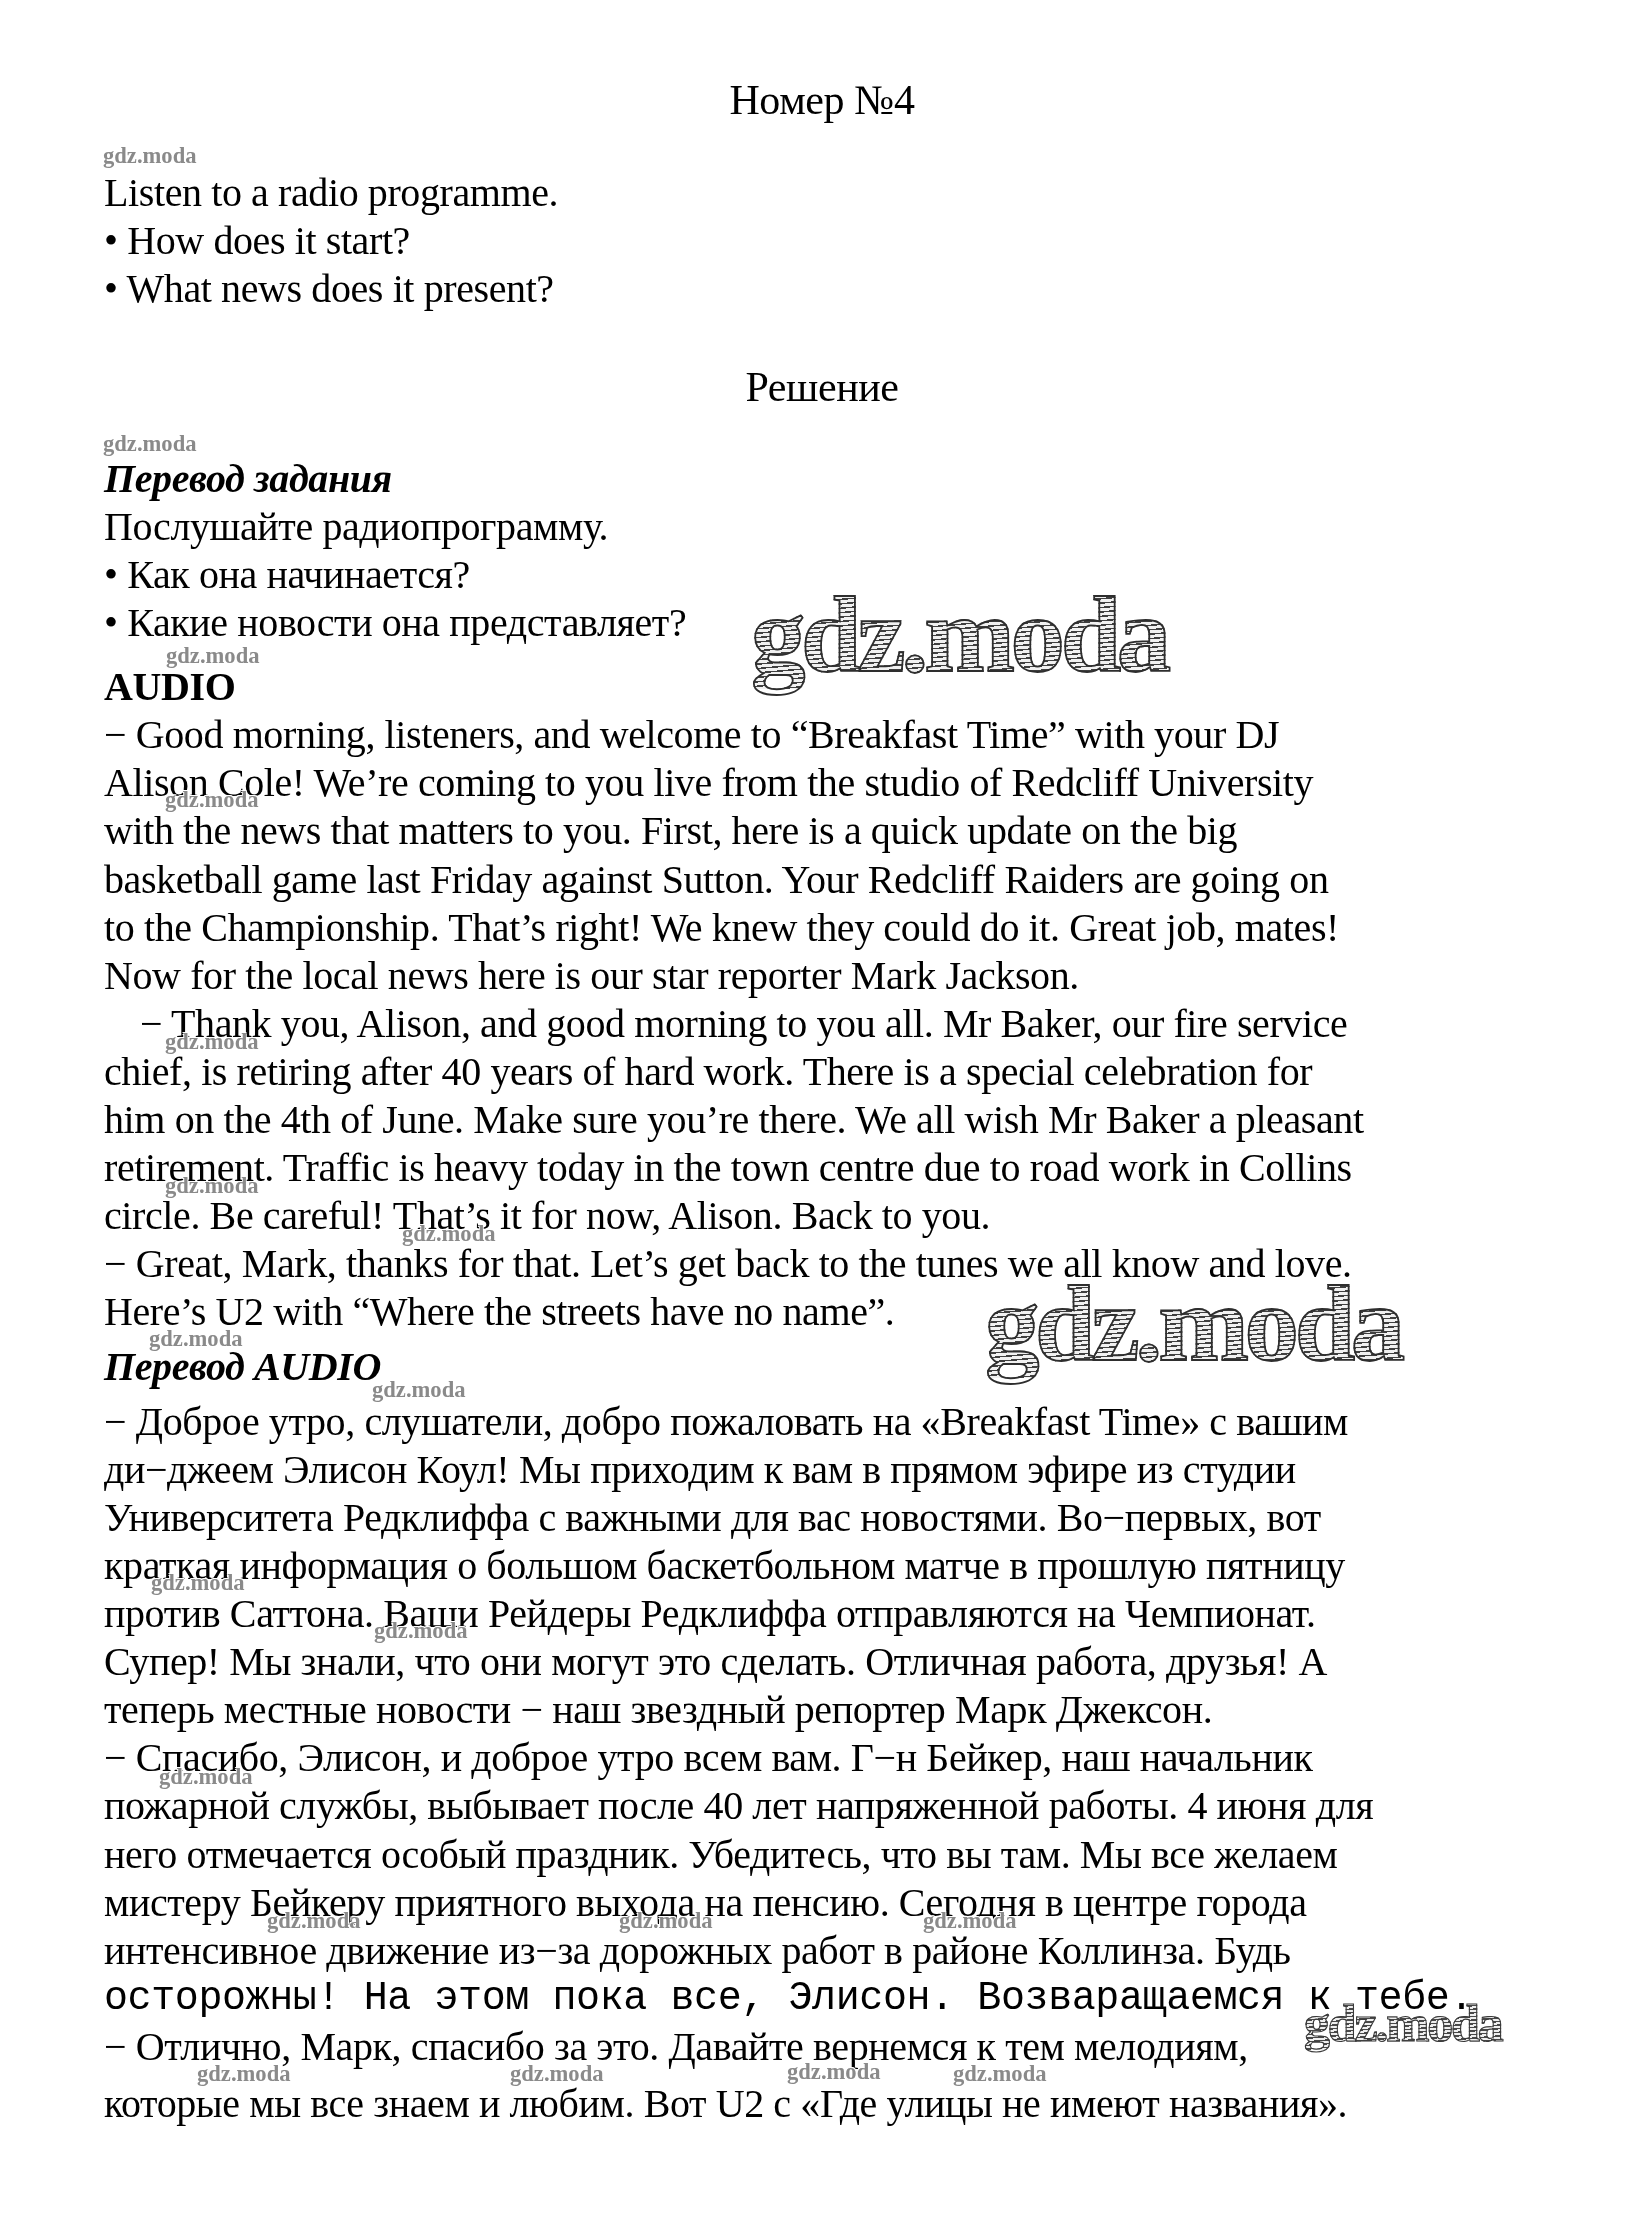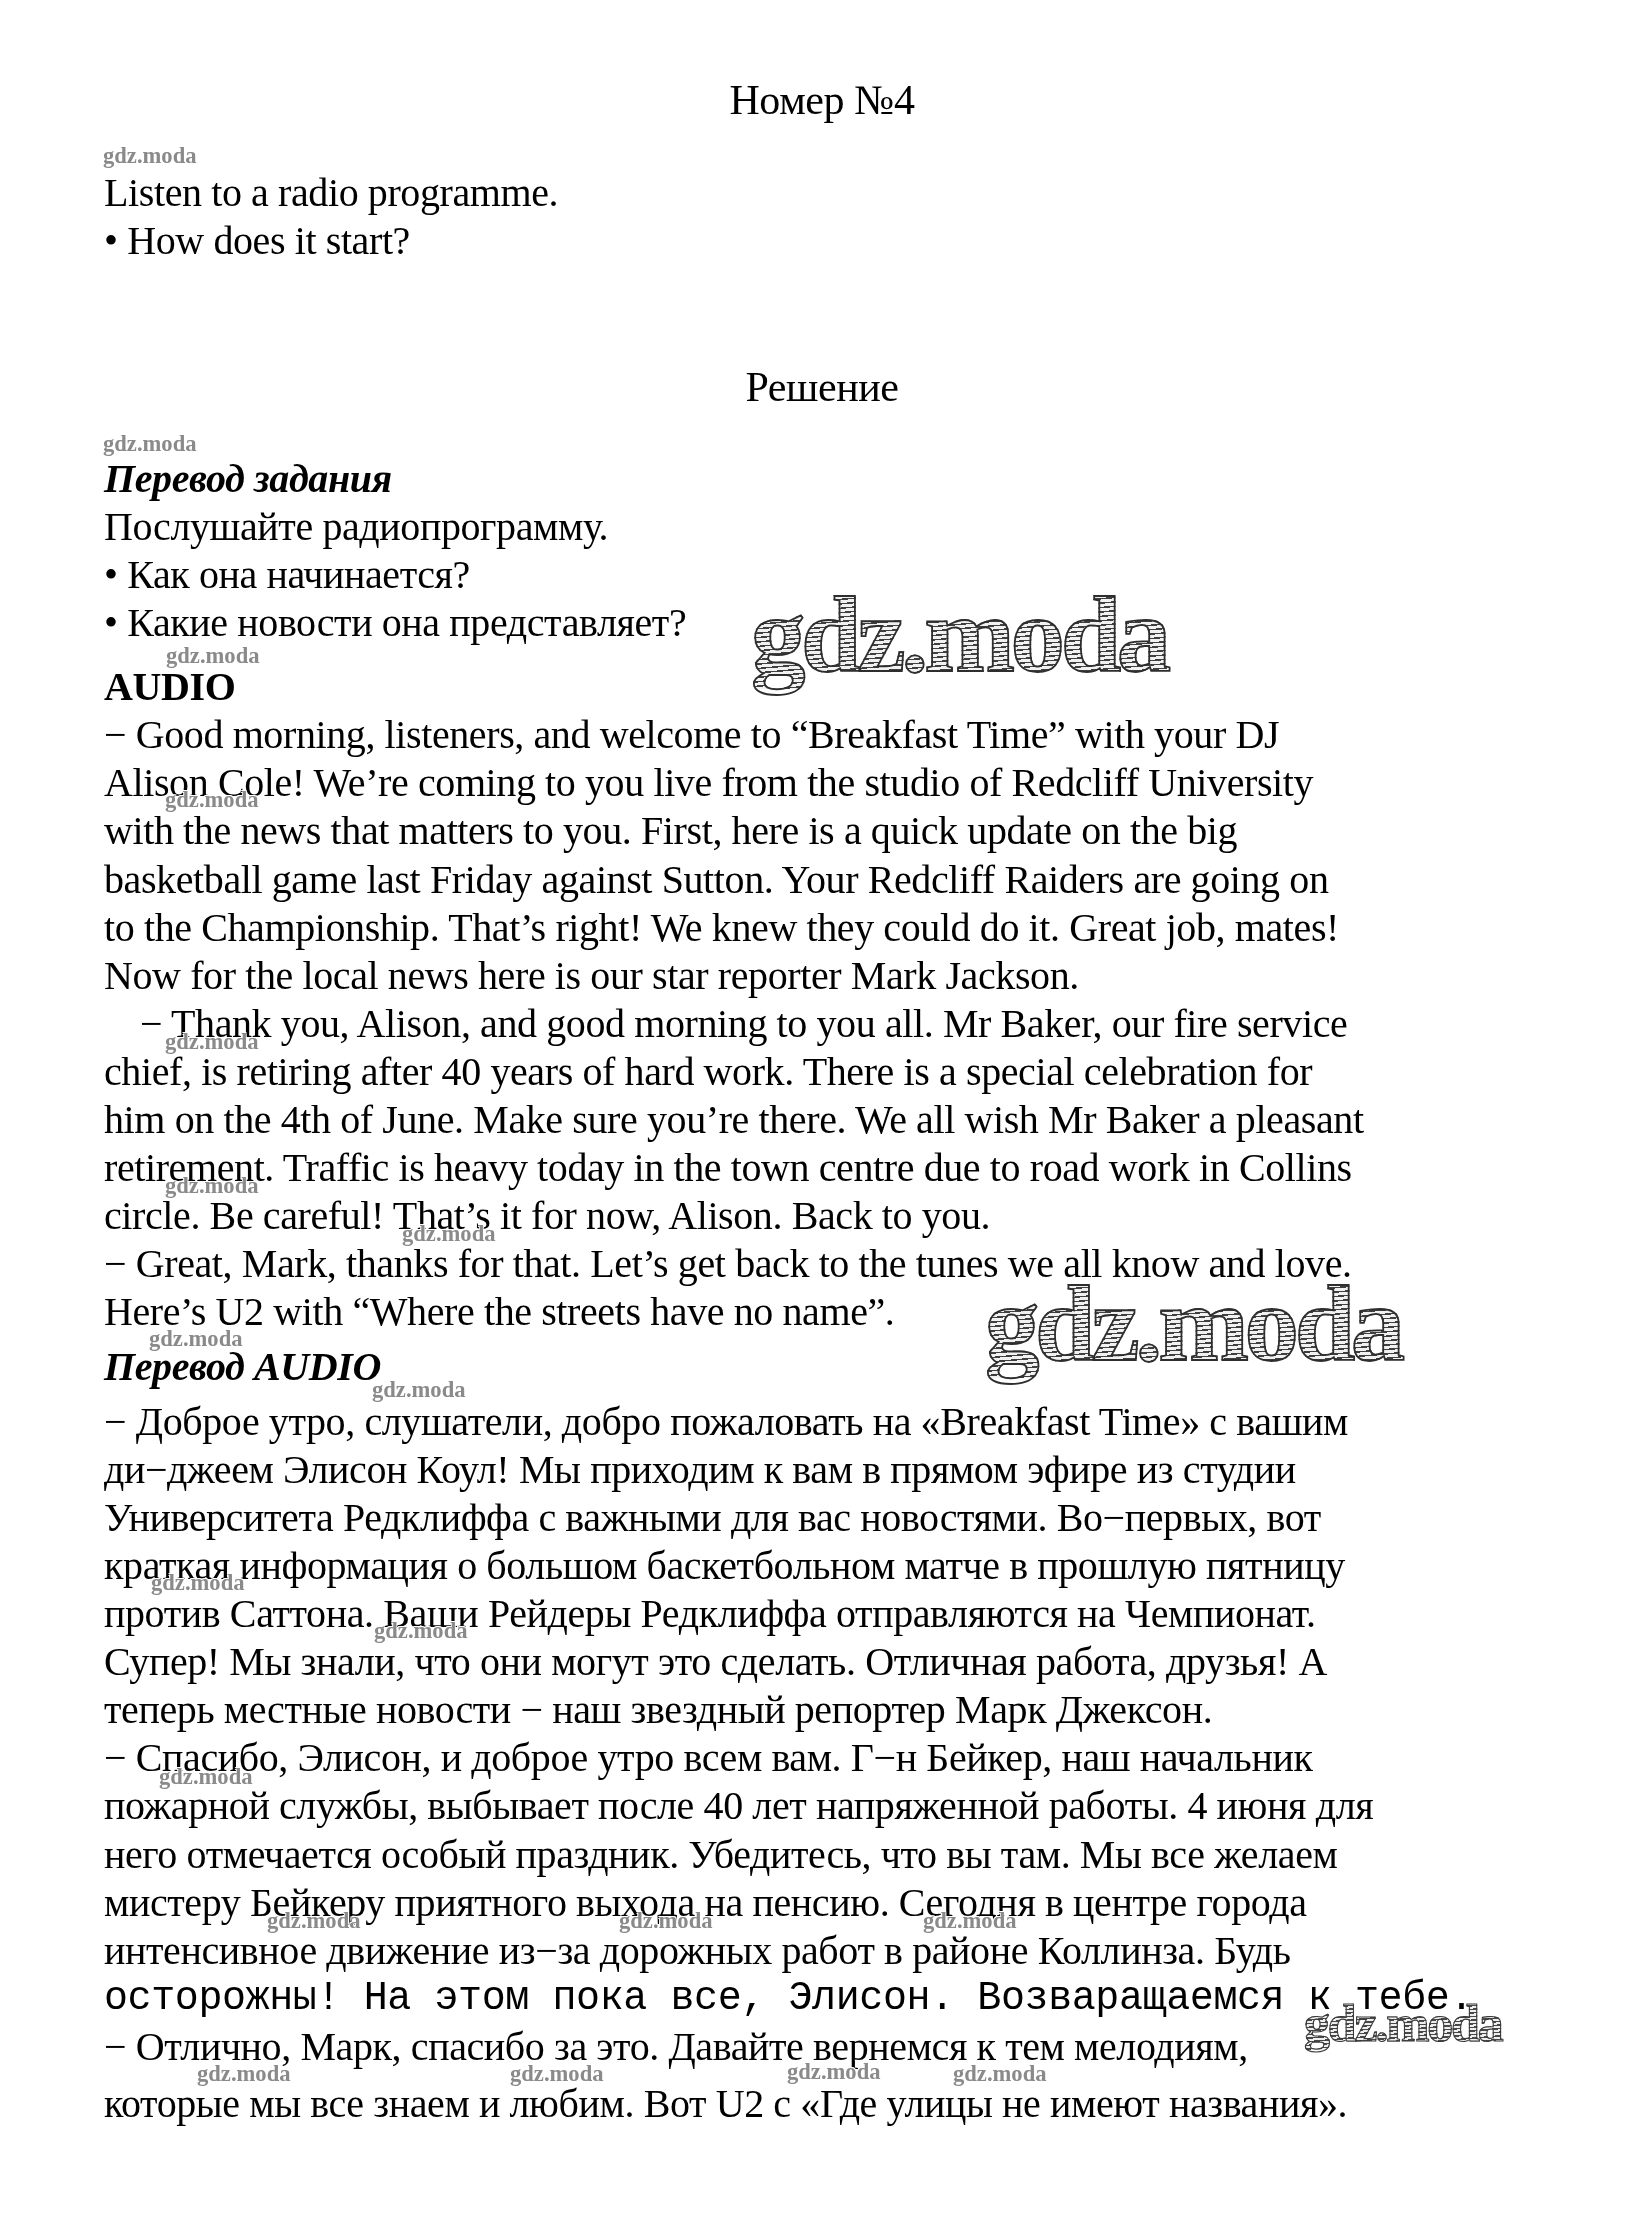--- a/index.html
+++ b/index.html
@@ -71,20 +71,21 @@
 </style>
 </head>
 <body>
 
 <div id="page">
 
   <div class="line center" style="top:76px;">Номер №4</div>
 
   <div class="line" style="top:169px;">Listen to a radio programme.</div>
   <div class="line" style="top:217px;">• How does it start?</div>
+  <div class="line" style="top:265px;">• What news does it present?</div>
 
   <div class="line center" style="top:363px;">Решение</div>
 
   <div class="line bolditalic" style="top:455px;">Перевод задания</div>
   <div class="line" style="top:503px;">Послушайте радиопрограмму.</div>
   <div class="line" style="top:551px;">• Как она начинается?</div>
   <div class="line" style="top:599px;">• Какие новости она представляет?</div>
 
   <div class="line bold" style="top:663px;">AUDIO</div>
   <div class="line" style="top:711px;">− Good morning, listeners, and welcome to “Breakfast Time” with your DJ</div>

